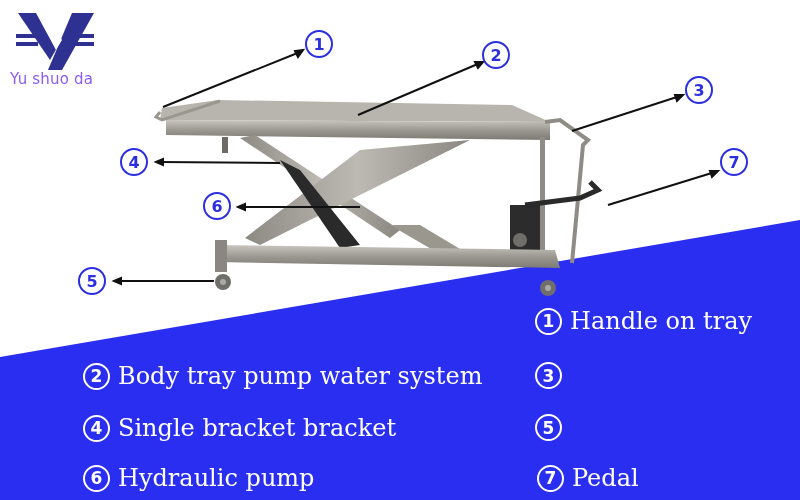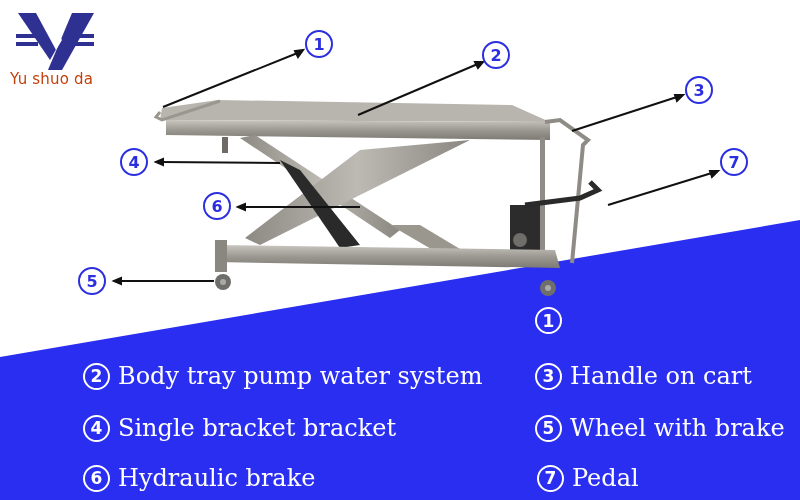--- a/index.html
+++ b/index.html
@@ -1,19 +1,19 @@
 <!DOCTYPE html>
 <html><head>
 <meta charset="utf-8">
 <style>
   html, body { margin:0; padding:0; }
   body { width:800px; height:500px; position:relative; overflow:hidden; background:#ffffff; font-family:"DejaVu Serif", serif; }
   .bg-blue { position:absolute; left:0; top:0; width:800px; height:500px; }
   .logo { position:absolute; left:10px; top:8px; width:90px; height:85px; }
-  .logo-text { position:absolute; left:10px; top:70px; font-family:"DejaVu Sans", sans-serif; font-size:15px; color:#c2410c; letter-spacing:0.2px; }
+  .logo-text { position:absolute; left:10px; top:70px; font-family:"DejaVu Sans", sans-serif; font-size:15px; color:#8b5cf6; letter-spacing:0.2px; }
   .product { position:absolute; left:0; top:0; width:800px; height:500px; }
   .callout { position:absolute; width:24px; height:24px; border:2px solid #2b2fe0; border-radius:50%; color:#2b2fe0; font-family:"DejaVu Sans", sans-serif; font-size:16px; font-weight:bold; display:flex; align-items:center; justify-content:center; box-sizing:border-box; width:28px; height:28px; }
   .legend-item { position:absolute; color:#ffffff; font-family:"DejaVu Serif", serif; font-size:24px; white-space:nowrap; display:flex; align-items:center; }
   .legend-num { display:inline-flex; align-items:center; justify-content:center; width:27px; height:27px; border:2px solid #ffffff; border-radius:50%; font-size:17px; font-family:"DejaVu Sans", sans-serif; font-weight:bold; margin-right:8px; box-sizing:border-box; }
 </style>
 </head>
 <body>
 
 <svg class="bg-blue" viewBox="0 0 800 500">
   <polygon points="0,357 800,220 800,500 0,500" fill="#2a2ef0"></polygon>
@@ -102,30 +102,29 @@
 <div class="legend-item" style="left:83px;top:362px;">
   <span class="legend-num">2</span>
   <span>Body tray pump water system</span>
 </div>
 <div class="legend-item" style="left:83px;top:414px;">
   <span class="legend-num">4</span>
   <span>Single bracket bracket</span>
 </div>
 <div class="legend-item" style="left:83px;top:464px;">
   <span class="legend-num">6</span>
-  <span>Hydraulic brake</span>
+  <span>Hydraulic pump</span>
 </div>
 
 <div class="legend-item" style="left:535px;top:307px;">
   <span class="legend-num">1</span>
+  <span>Handle on tray</span>
 </div>
 <div class="legend-item" style="left:535px;top:362px;">
   <span class="legend-num">3</span>
-  <span>Handle on cart</span>
 </div>
 <div class="legend-item" style="left:535px;top:414px;">
   <span class="legend-num">5</span>
-  <span>Wheel with brake</span>
 </div>
 <div class="legend-item" style="left:537px;top:464px;">
   <span class="legend-num">7</span>
   <span>Pedal</span>
 </div>
 
 </body></html>

